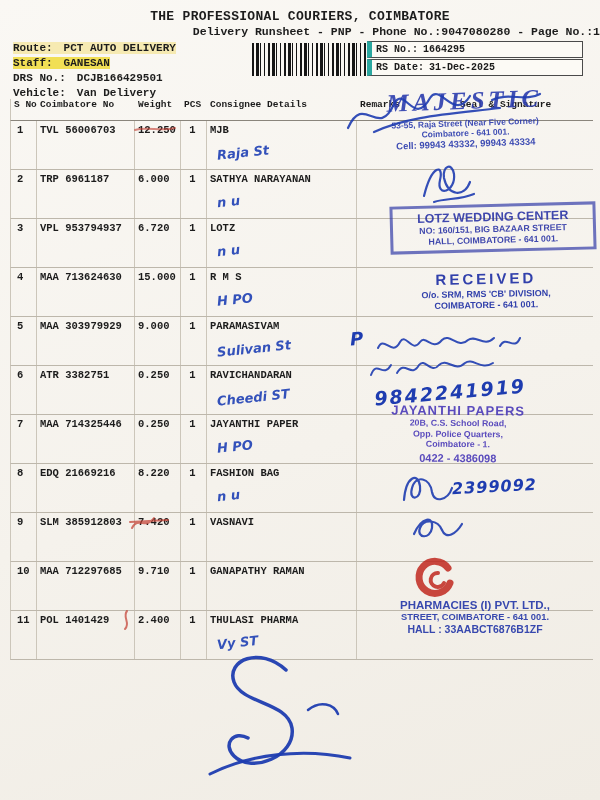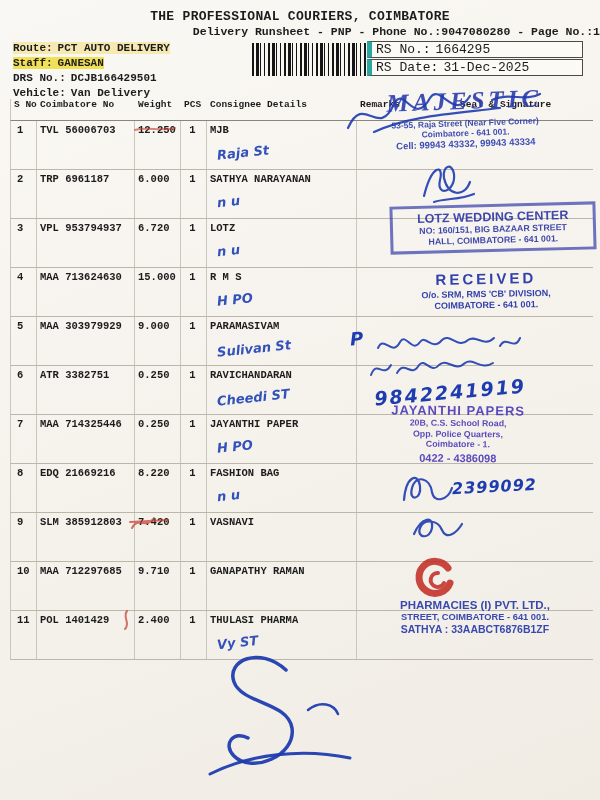--- a/index.html
+++ b/index.html
@@ -5,26 +5,26 @@
   *{box-sizing:border-box;margin:0;padding:0}
   html,body{width:600px;height:800px}
   body{background:#e9e6e0}
   .page{position:relative;width:600px;height:800px;overflow:hidden;
         background:linear-gradient(160deg,#faf8f4 0%,#f5f2ec 55%,#f0ece4 100%);
         font-family:"Liberation Mono","DejaVu Sans Mono",monospace;color:#1c1c1c}
   .title{position:absolute;top:9px;left:0;right:0;text-align:center;font-size:13px;font-weight:bold;letter-spacing:.3px}
   .subtitle{position:absolute;top:25px;left:0;right:0;text-align:right;font-size:11.5px;font-weight:bold}
 
   .meta{position:absolute;top:41px;left:13px;font-size:11px;font-weight:bold;line-height:15px;white-space:nowrap}
-  .meta .v{margin-left:5px}
+  .meta .v{margin-left:11px}
   .hl-cream{background:#f6eab2}
   .hl-yellow{background:#f1df55}
 
   .rsbox{position:absolute;left:367px;width:216px;height:17px;border:1px solid #4a4a4a;border-left:5px solid #2aa7a0;
-         background:#fcfaf5;font-size:13px;font-weight:normal;line-height:15px;padding:0 4px;white-space:nowrap}
+         background:#fcfaf5;font-size:10px;font-weight:bold;line-height:15px;padding:0 4px;white-space:nowrap}
   .rsbox .v{margin-left:5px}
   #rsno{top:41px}
   #rsdate{top:59px}
 
   .barcode{position:absolute;left:252px;top:43px;width:116px;height:33px;
     background:repeating-linear-gradient(90deg,#151515 0 2px,transparent 2px 4px,#151515 4px 7px,
       transparent 7px 8px,#151515 8px 9px,transparent 9px 12px,#151515 12px 13px,transparent 13px 16px)}
 
   .sheet{position:absolute;left:10px;top:99px;width:583px}
   .thead{display:grid;grid-template-columns:26px 98px 46px 26px 150px 100px 137px;
@@ -293,21 +293,21 @@
     </svg>
 
     <svg class="sig" style="left:410px;top:555px" width="46" height="46">
       <path d="M38 13 A16 16 0 1 0 40 28" fill="none" stroke="#c0281e" stroke-width="7" stroke-linecap="round" opacity=".85"></path>
       <path d="M28 18 a7 7 0 1 0 6 10" fill="none" stroke="#c0281e" stroke-width="4" stroke-linecap="round" opacity=".85"></path>
     </svg>
 
     <div class="stamp phar">
       <div class="phar-l1">PHARMACIES (I) PVT. LTD.,</div>
       <div class="phar-l2">STREET, COIMBATORE - 641 001.</div>
-      <div class="phar-l4">SATHYA : 33AABCT6876B1ZF</div>
+      <div class="phar-l4">HALL : 33AABCT6876B1ZF</div>
     </div>
 
     <svg class="sig" style="left:133px;top:124px" width="46" height="10">
       <path d="M2 6 C14 2 28 8 42 4" fill="none" stroke="#c23b2e" stroke-width="2" stroke-linecap="round" opacity=".6"></path>
     </svg>
     <svg class="sig" style="left:128px;top:512px" width="46" height="24">
       <path d="M4 16 C10 4 18 18 26 6 M2 10 L40 8" fill="none" stroke="#c23b2e" stroke-width="2" stroke-linecap="round" opacity=".7"></path>
     </svg>
     <svg class="sig" style="left:119px;top:609px" width="16" height="24">
       <path d="M8 2 C3 8 12 14 6 20" fill="none" stroke="#c23b2e" stroke-width="2" stroke-linecap="round" opacity=".7"></path>

